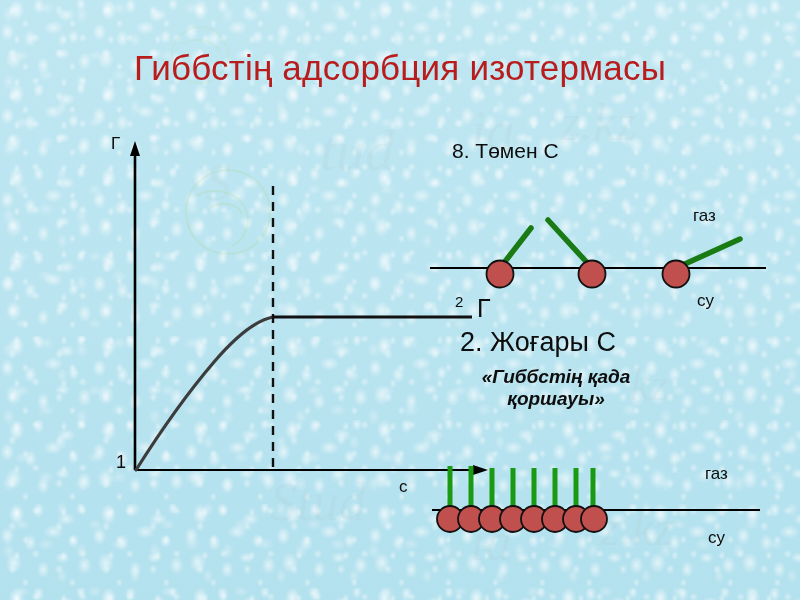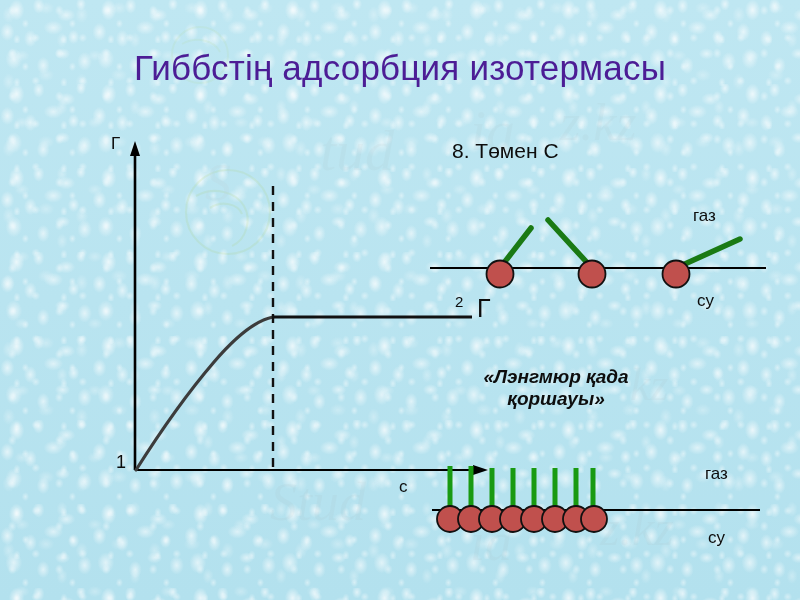--- a/index.html
+++ b/index.html
@@ -48,21 +48,21 @@
         radial-gradient(ellipse 11px 8px at 30% 83%, rgba(255,255,255,.50), rgba(255,255,255,0) 70%);
       background-size:73px 67px,73px 67px,73px 67px,73px 67px;}
 
   
   #wm{position:absolute;inset:0;pointer-events:none;opacity:.30;}
 
   .txt{position:absolute;color:#0d0d0d;white-space:nowrap;}
 
   #title{
     left:0;right:0;top:48px;text-align:center;
-    font-size:35px;letter-spacing:.2px;color:#4c1d95;
+    font-size:35px;letter-spacing:.2px;color:#b91c1c;
   }
   #lbl-gamma-axis{left:111px;top:134px;font-size:17px;}
   #lbl-one{left:116px;top:452px;font-size:18px;}
   #lbl-c{left:399px;top:477px;font-size:17px;}
   #lbl-two{left:455px;top:293px;font-size:15px;}
   #lbl-gamma2{left:477px;top:294px;font-size:25px;}
 
   #lbl-low{left:452px;top:139px;font-size:21px;}
   #lbl-high{left:460px;top:327px;font-size:27px;}
   #lbl-lang{left:466px;top:366px;font-size:19px;font-weight:bold;font-style:italic;
@@ -171,21 +171,22 @@
   <div class="txt" id="lbl-one">1</div>
 
   <div class="txt" id="lbl-c">с</div>
 
   <div class="txt" id="lbl-two">2</div>
 
   <div class="txt" id="lbl-gamma2">Г</div>
 
   <div class="txt" id="lbl-low">8. Төмен С</div>
 
+  <div class="txt" id="lbl-high">2. Жоғары С</div>
 
-  <div class="txt" id="lbl-lang">«Лэнгмюр қада қоршауы»</div>
+  <div class="txt" id="lbl-lang">«Гиббстің қада қоршауы»</div>
 
   <div class="txt" id="lbl-gas1">газ</div>
   <div class="txt" id="lbl-su1">су</div>
   <div class="txt" id="lbl-gas2">газ</div>
   <div class="txt" id="lbl-su2">су</div>
 
 </div>
 
 </body></html>

